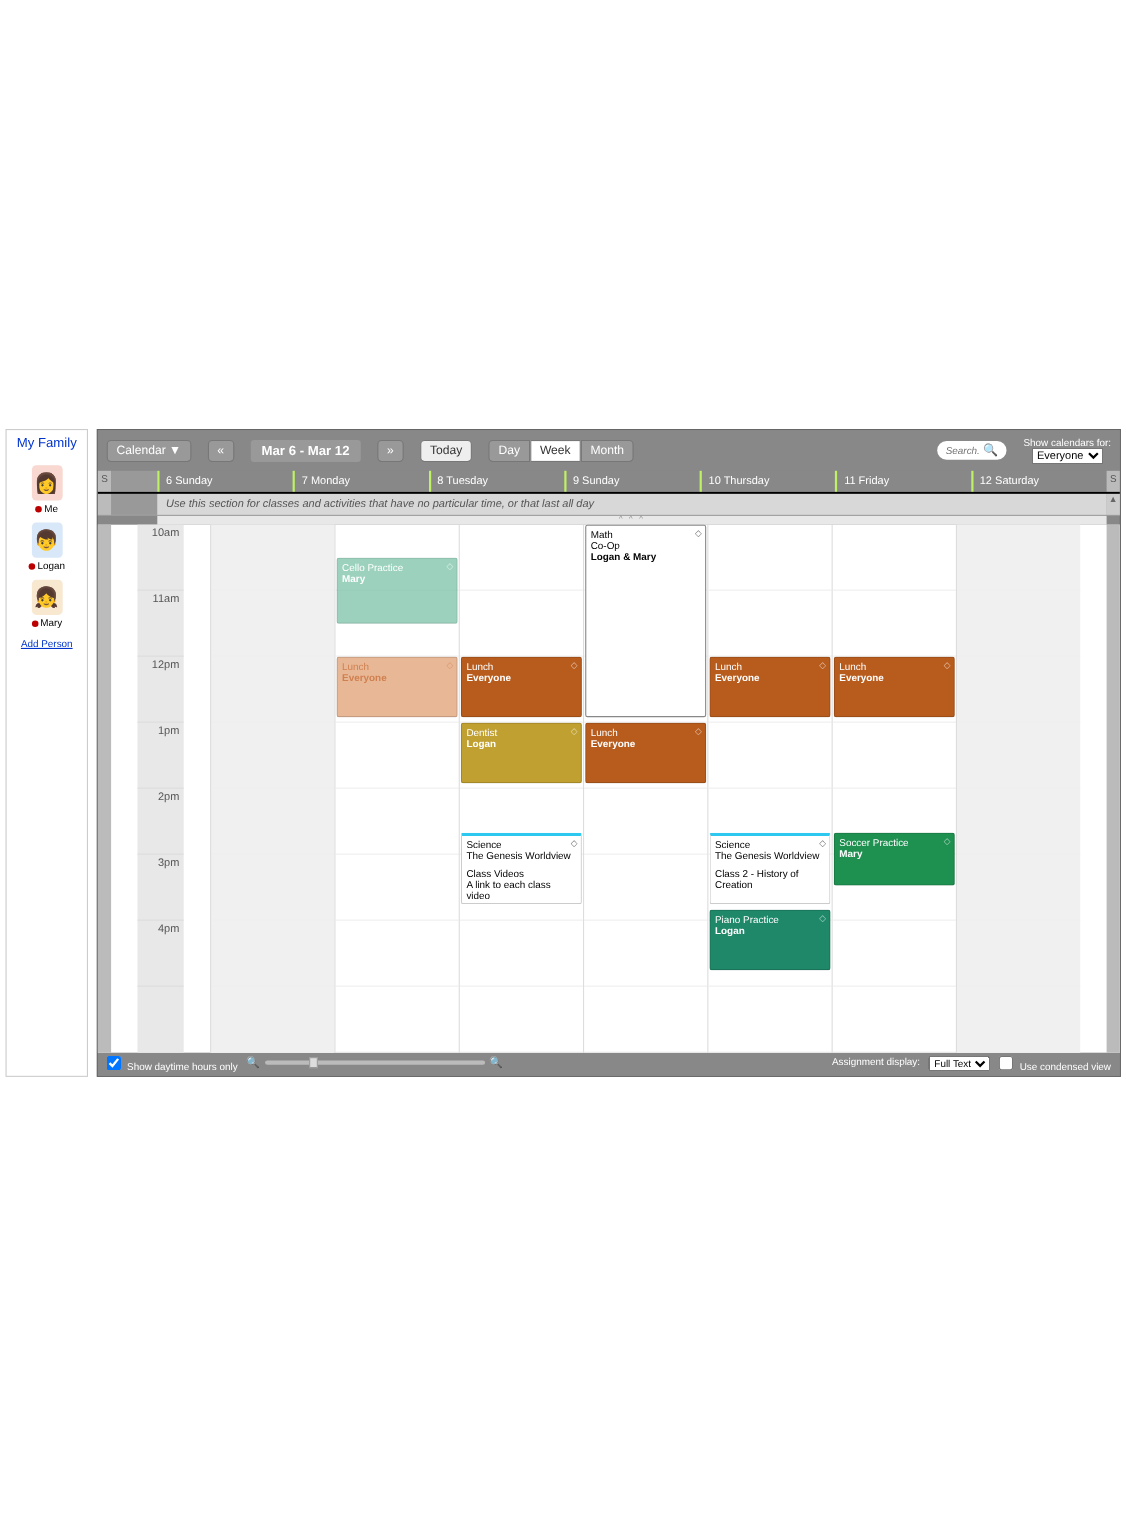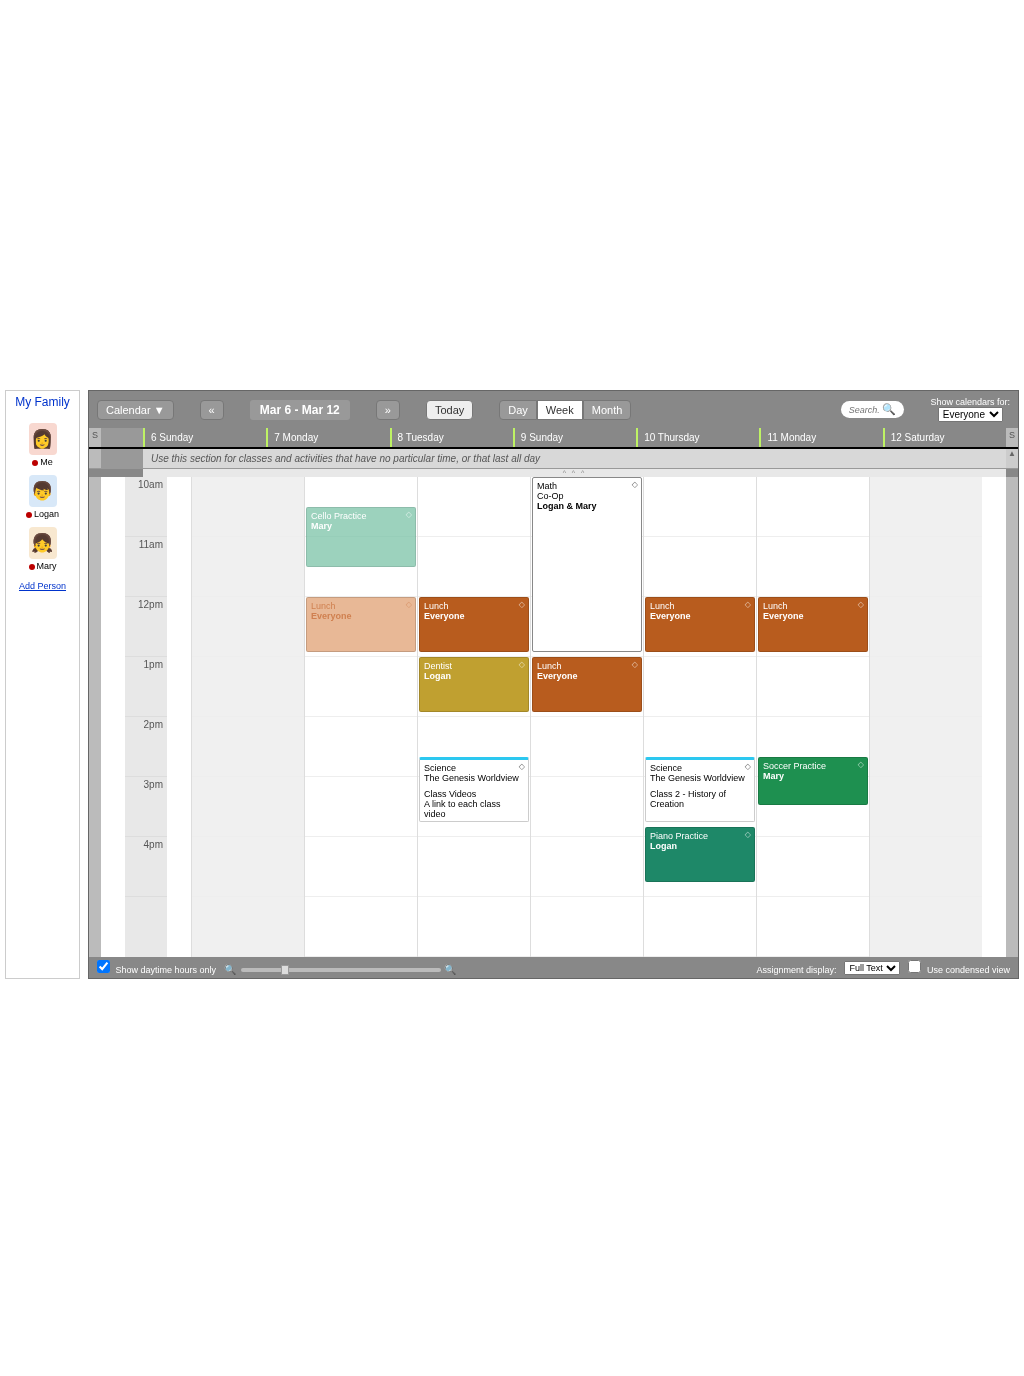--- a/index.html
+++ b/index.html
@@ -9,21 +9,21 @@
 .sidebar-title { color: #0033cc; font-weight: normal; font-size: 12px; margin-bottom: 14px; }
 .person { margin-bottom: 8px; }
 .avatar { width: 28px; height: 32px; margin: 0 auto 2px; border-radius: 4px; display: flex; align-items: center; justify-content: center; font-size: 18px; }
 .avatar.me { background: #f8d8d0; }
 .avatar.logan { background: #d8e8f8; }
 .avatar.mary { background: #f8e8d0; }
 .person-name { font-size: 9px; color: #000; }
 .dot { display: inline-block; width: 6px; height: 6px; border-radius: 50%; background: #b00; margin-right: 2px; vertical-align: middle; }
 .add-person { color: #0033cc; text-decoration: underline; font-size: 9px; }
 .main { flex: 1; background: #888; border: 1px solid #666; }
-.toolbar { display: flex; align-items: center; padding: 6px 8px; background: #888; gap: 26px; }
+.toolbar { display: flex; align-items: center; padding: 6px 8px; background: #888; gap: 15px; }
 .btn { background: #999; color: #fff; border: 1px solid #777; border-radius: 4px; padding: 3px 8px; font-size: 11px; cursor: pointer; }
 .btn.light { background: #eee; color: #333; }
 .date-range { background: #999; color: #fff; padding: 3px 10px; border-radius: 3px; font-weight: bold; font-size: 12px; }
 .view-group { display: flex; }
 .view-group .btn { border-radius: 0; margin: 0; }
 .view-group .btn:first-child { border-radius: 4px 0 0 4px; }
 .view-group .btn:last-child { border-radius: 0 4px 4px 0; }
 .view-group .btn.active { background: #fff; color: #333; }
 .spacer { flex: 1; }
 .search-box { background: #fff; border-radius: 10px; padding: 2px 8px; display: flex; align-items: center; gap: 4px; }
@@ -54,21 +54,21 @@
 .event .sub { font-size: 9px; }
 .event .close { position: absolute; top: 2px; right: 3px; font-size: 8px; opacity: 0.6; }
 .ev-teal { background: #7bc4a8; color: #fff; opacity: 0.75; }
 .ev-orange { background: #b85c1e; color: #fff; }
 .ev-peach { background: #e8b896; color: #d08050; }
 .ev-mustard { background: #c0a030; color: #fff; }
 .ev-white { background: #fff; color: #000; border: 1px solid #888; }
 .ev-bluebar { background: #fff; color: #000; border-top: 3px solid #2cc8f0; border-left: 1px solid #ccc; border-right: 1px solid #ccc; border-bottom: 1px solid #ccc; }
 .ev-green { background: #1e9050; color: #fff; }
 .ev-dkgreen { background: #1e8868; color: #fff; }
-.footer { display: flex; align-items: flex-end; padding: 3px 8px; background: #888; color: #fff; font-size: 9px; gap: 8px; }
+.footer { display: flex; align-items: flex-start; padding: 3px 8px; background: #888; color: #fff; font-size: 9px; gap: 8px; }
 .footer input[type=checkbox] { margin-right: 3px; }
 .zoom { display: flex; align-items: center; gap: 4px; }
 .zoom-track { width: 200px; height: 4px; background: #bbb; position: relative; border-radius: 2px; }
 .zoom-thumb { position: absolute; left: 40px; top: -3px; width: 8px; height: 10px; background: #ddd; border: 1px solid #999; }
 .footer select { font-size: 9px; }
 .mag { font-size: 10px; }
 </style>
 </head>
 <body>
 
@@ -119,21 +119,21 @@
 
     <div class="day-headers">
       <div class="sh">S</div>
       <div class="time-col-hdr"></div>
       <div id="dayhdrs" style="display:flex;flex:1">
           <div class="day-hdr">6 Sunday</div>
           <div class="day-hdr">7 Monday</div>
           <div class="day-hdr">8 Tuesday</div>
           <div class="day-hdr">9 Sunday</div>
           <div class="day-hdr">10 Thursday</div>
-          <div class="day-hdr">11 Monday</div>
+          <div class="day-hdr">11 Friday</div>
           <div class="day-hdr">12 Saturday</div>
         </div>
       <div class="sh">S</div>
     </div>
 
     <div class="allday-row">
       <div class="sh"></div>
       <div class="time-col-hdr"></div>
       <div class="allday-text">Use this section for classes and activities that have no particular time, or that last all day</div>
       <div class="arrow">▲</div>

